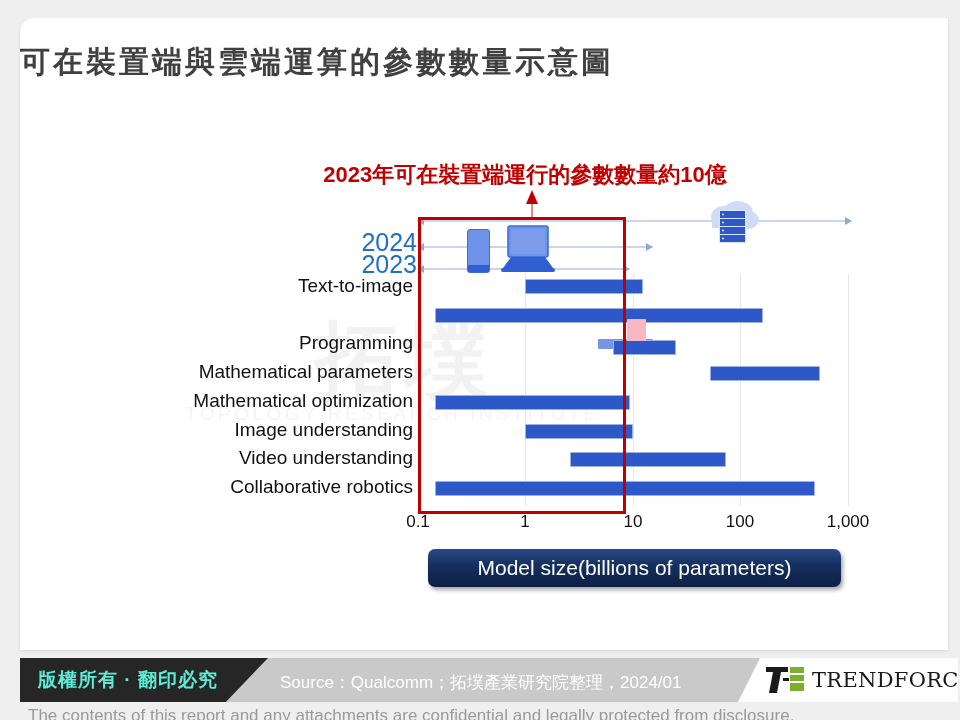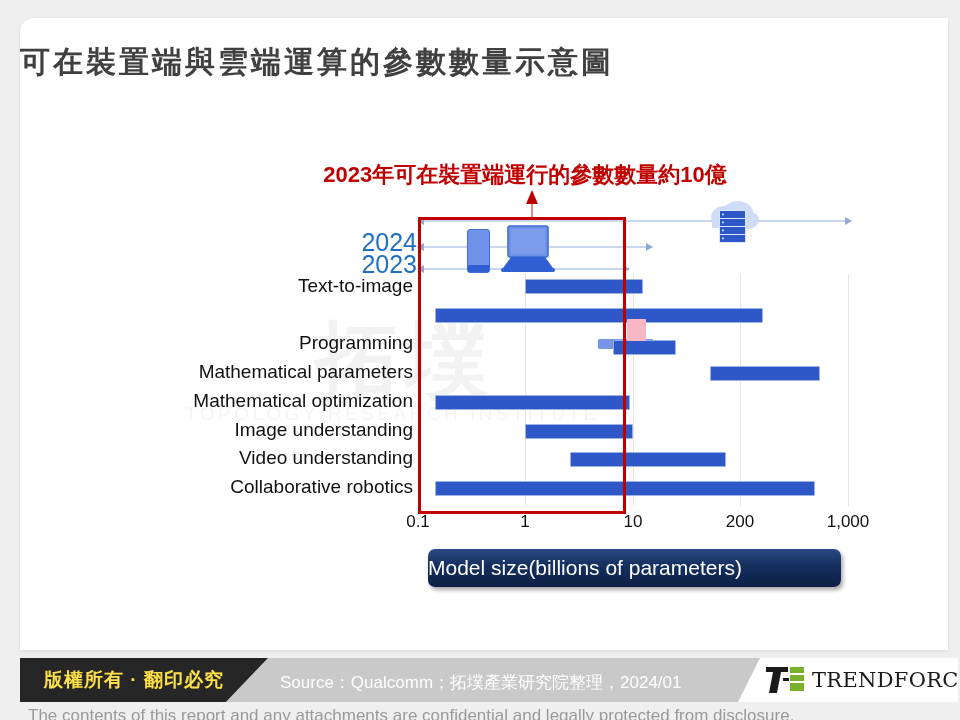--- a/index.html
+++ b/index.html
@@ -271,20 +271,21 @@
     position: absolute;
     left: 408px;
     top: 531px;
     width: 413px;
     height: 38px;
     background: linear-gradient(to bottom, #2b4a86 0%, #15305f 42%, #0d1f45 100%);
     border-radius: 7px;
     box-shadow: 2px 3px 4px rgba(0,0,0,0.35);
     display: flex;
     align-items: center;
+    justify-content: center;
   }
   #axis-banner-text {
     color: #ffffff;
     font-size: 21px;
     white-space: nowrap;
   }
 
   
   #footer {
     position: absolute;
@@ -306,25 +307,25 @@
     left: 20px;
     top: 8px;
     width: 248px;
     height: 44px;
     background: #262626;
     clip-path: polygon(0 0, 100% 0, 83% 100%, 0 100%);
     display: flex;
     align-items: center;
   }
   #footer-copyright {
-    color: #fde047;
+    color: #5eead4;
     font-size: 19px;
     font-weight: 700;
     letter-spacing: 1px;
-    margin-left: 24px;
+    margin-left: 18px;
     white-space: nowrap;
   }
   #footer-source {
     position: absolute;
     left: 280px;
     top: 8px;
     height: 48px;
     display: flex;
     align-items: center;
     color: #ffffff;
@@ -471,21 +472,21 @@
     <div class="bar" style="left:17px; top:121px; width:195px;"></div>
     <div class="bar" style="left:107px; top:150px; width:108px;"></div>
     <div class="bar" style="left:152px; top:178px; width:156px;"></div>
     <div class="bar" style="left:17px; top:207px; width:380px;"></div>
   </div>
 
   <div id="ticks">
     <div class="tick-label" style="left:0px;">0.1</div>
     <div class="tick-label" style="left:107px;">1</div>
     <div class="tick-label" style="left:215px;">10</div>
-    <div class="tick-label" style="left:322px;">200</div>
+    <div class="tick-label" style="left:322px;">100</div>
     <div class="tick-label" style="left:430px;">1,000</div>
   </div>
 
   <div id="axis-banner">
     <span id="axis-banner-text">Model size(billions of parameters)</span>
   </div>
 
 </div>
 
 <div id="footer">

